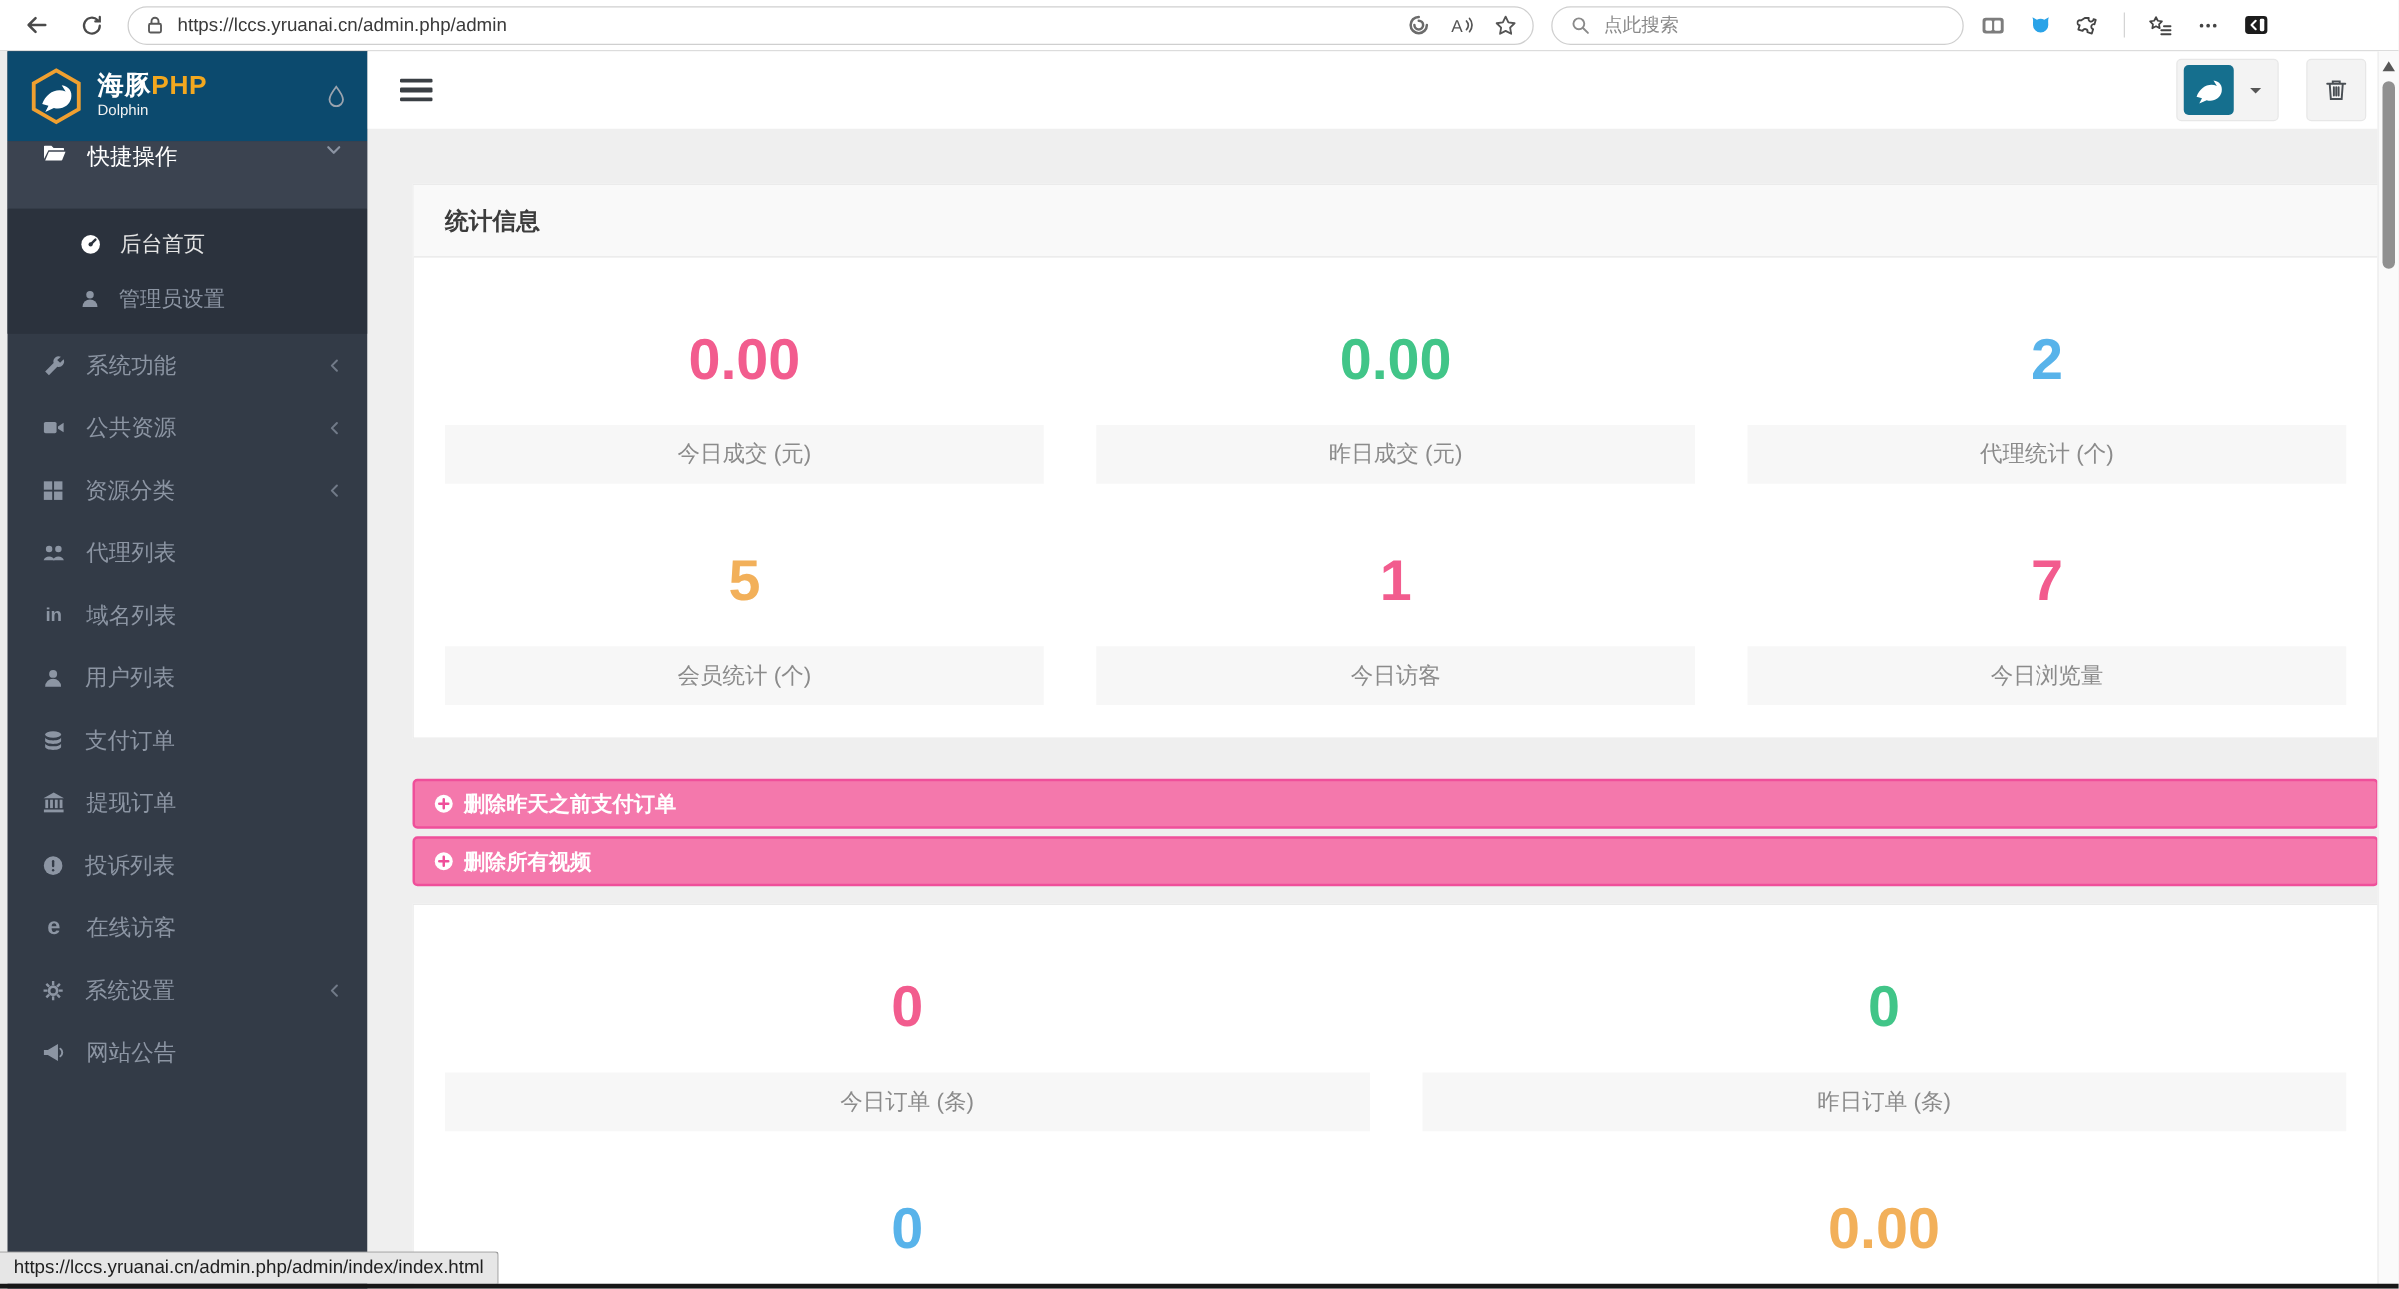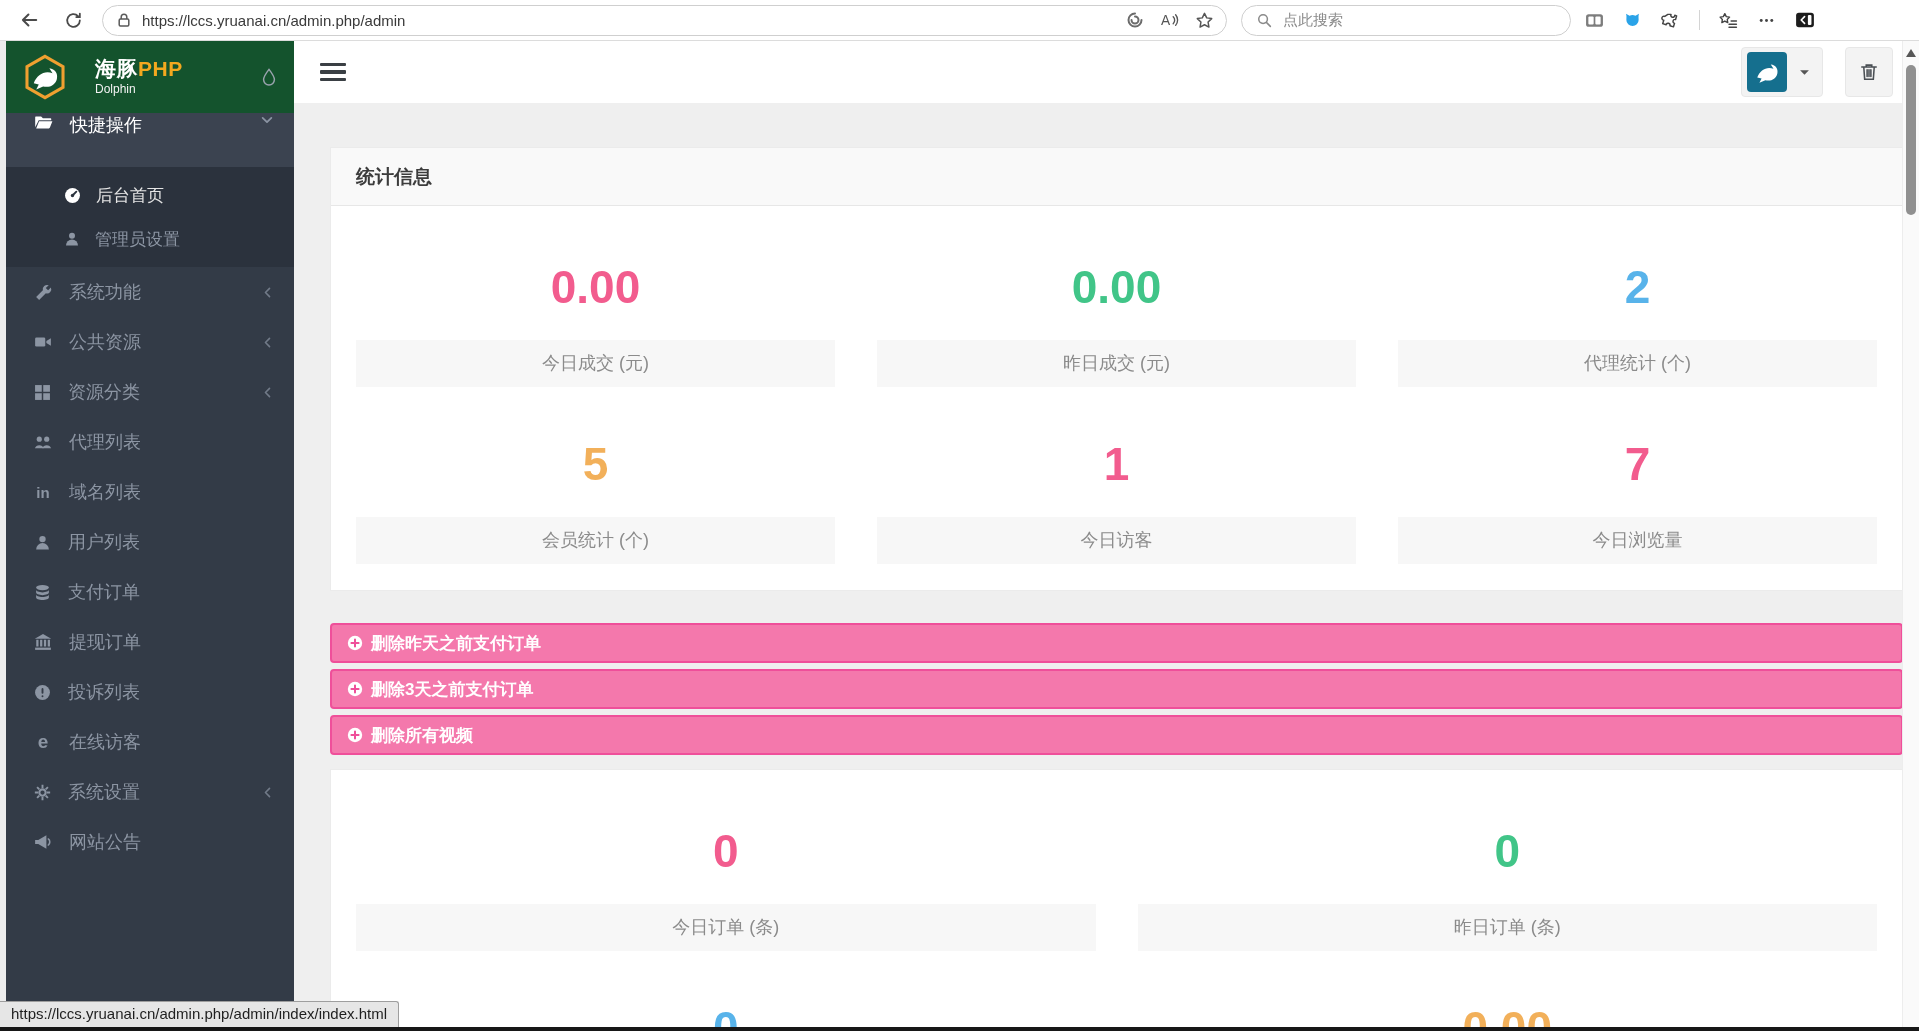--- a/index.html
+++ b/index.html
@@ -15,21 +15,21 @@
   .addr-right { display:flex; align-items:center; gap:16px; color:#555; }
   .search-pill { width:330px; height:31px; border:1px solid #cfcfcf; border-radius:16px; display:flex; align-items:center; padding:0 14px; gap:10px; background:#fff; color:#8a8a8a; font-size:15px; }
   .chrome-icons { display:flex; align-items:center; gap:19px; color:#444; padding-right:90px; }
   .vsep { width:1px; height:20px; background:#d4d4d4; }
 
   
   .app { display:flex; height:990px; position:relative; }
   .left-edge { width:6px; background:#ececec; }
   
   .sidebar { width:288px; background:#333b47; flex:0 0 auto; }
-  .sb-header { height:72px; background:#14532d; display:flex; align-items:center; padding:0 16px; gap:27px; }
+  .sb-header { height:72px; background:#0c4a6e; display:flex; align-items:center; padding:0 16px; gap:10px; }
   .logo-text { line-height:1.05; }
   .logo-line { font-size:21px; font-weight:bold; color:#fff; letter-spacing:.5px; }
   .logo-line .accent { color:#f3a81f; }
   .logo-sub { font-size:12px; color:#f2f2f2; }
   .drop-btn { margin-left:auto; color:#9aa3ae; }
   .sb-group-header { height:54px; background:#3b4350; color:#fff; display:flex; align-items:flex-start; padding:0 20px 0 28px; gap:17px; font-size:18px; cursor:pointer; }
   .sb-group-header .chev { margin-left:auto; color:#8b94a3; }
   .sb-sub { background:#2b323d; padding:6px 0; }
   .sb-sub-item { height:44px; display:flex; align-items:center; padding-left:58px; gap:15px; font-size:17px; color:#8c95a3; cursor:pointer; }
   .sb-sub-item.active { color:#e5e5e5; }
@@ -530,28 +530,20 @@
               </svg>
             </span>
           <span>删除昨天之前支付订单</span>
         </button>
         <button class="pink-btn">
           <span>
               <svg class="ic" width="16" height="16">
                 <use href="#i-plus-circle"></use>
               </svg>
             </span>
-          <span>删除3天之前支付订单</span>
-        </button>
-        <button class="pink-btn">
-          <span>
-              <svg class="ic" width="16" height="16">
-                <use href="#i-plus-circle"></use>
-              </svg>
-            </span>
           <span>删除所有视频</span>
         </button>
       </div>
 
       <section class="card">
         <div class="card-body">
           <div class="stat-grid cols-2">
             <div class="stat-cell">
               <div class="stat-value" style="color: rgb(242, 92, 142);">0</div>
               <div class="stat-label">今日订单 (条)</div>

